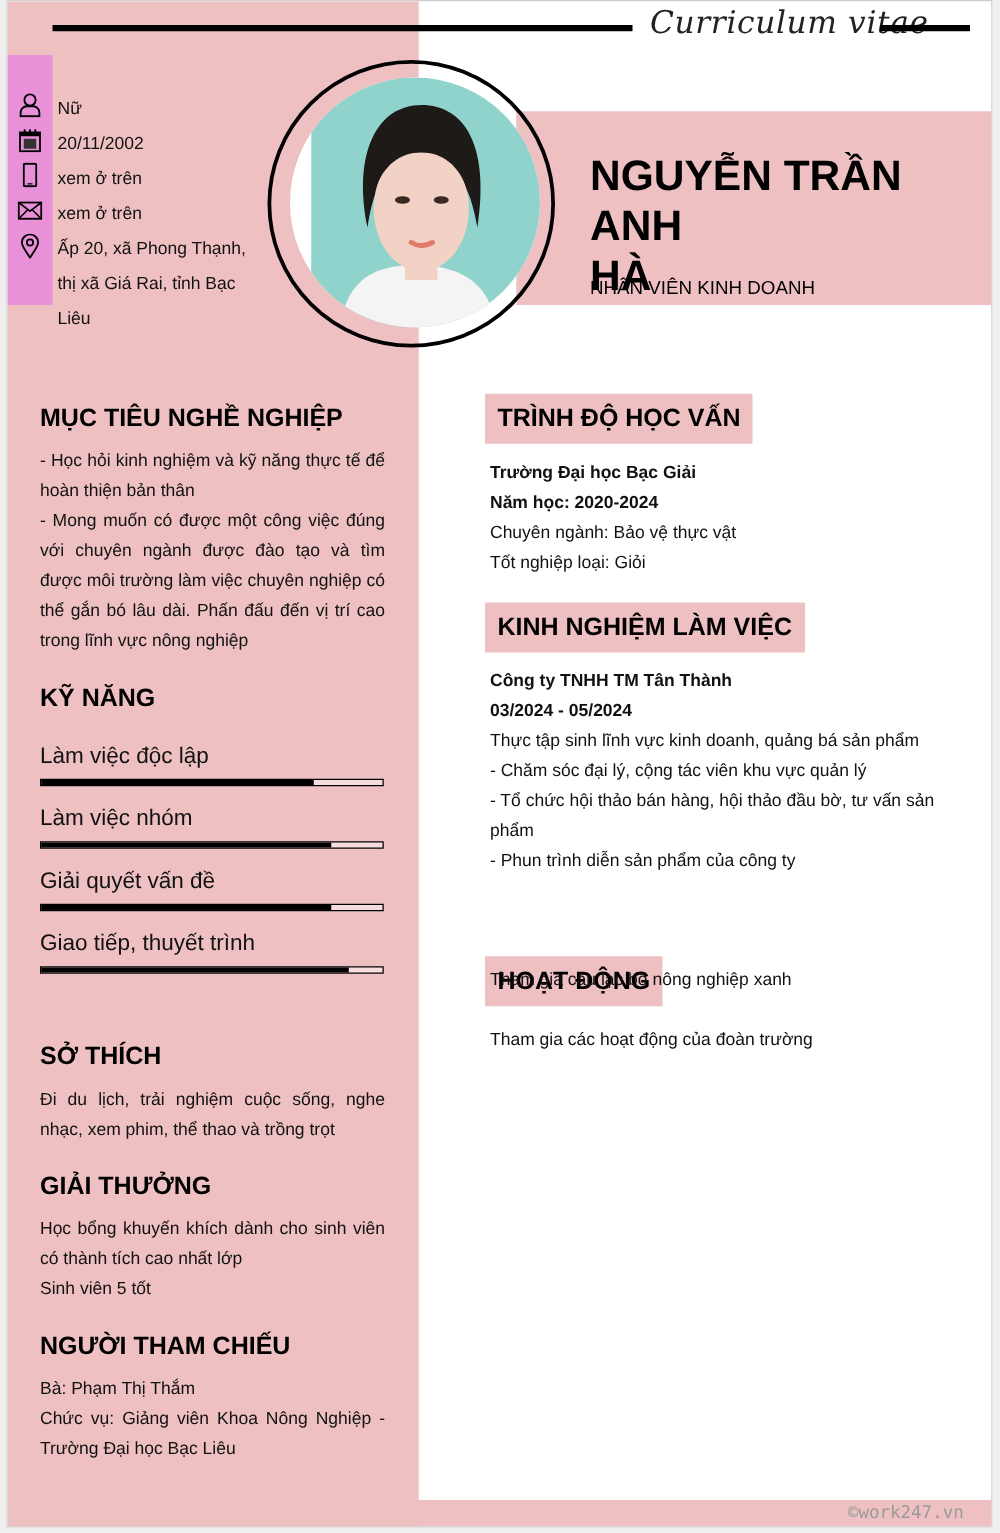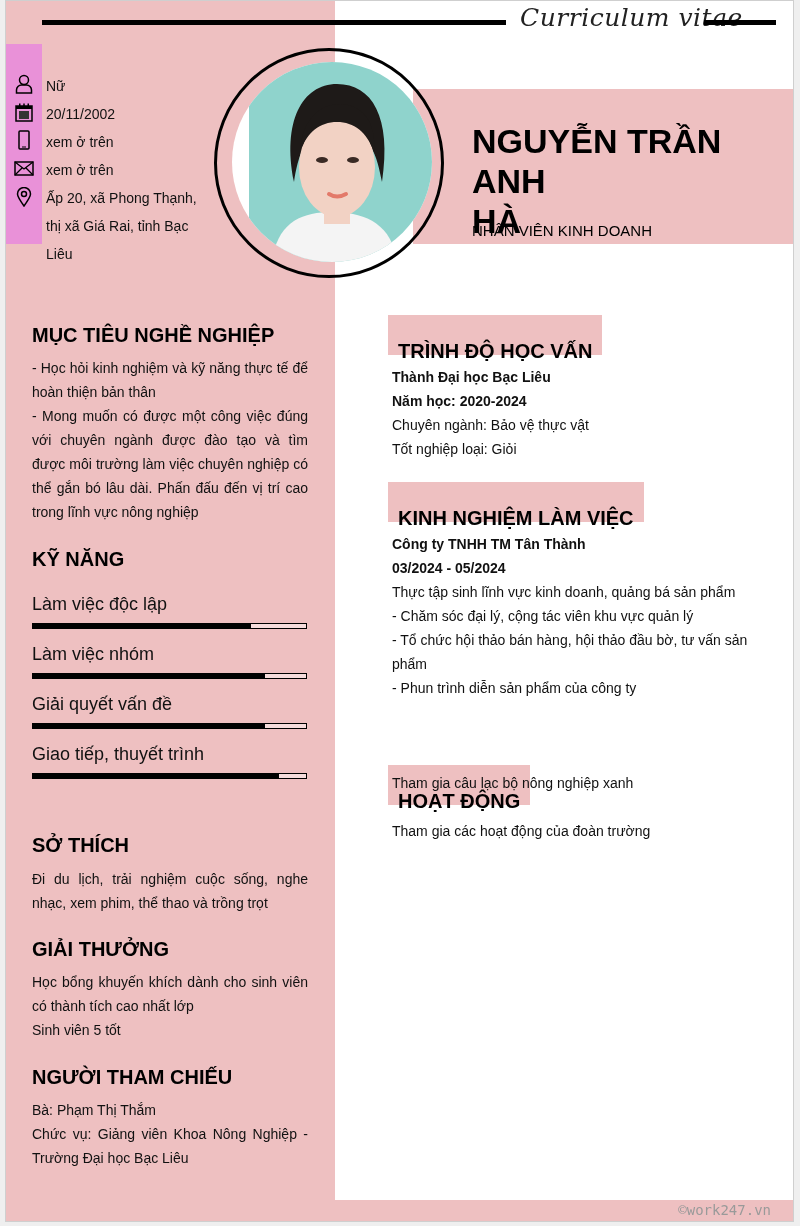--- a/index.html
+++ b/index.html
@@ -26,21 +26,21 @@
 
   .name { position: absolute; left: 466px; top: 120px; width: 320px; font-size: 34px; font-weight: bold; line-height: 40px; color: #000; }
   .role { position: absolute; left: 466px; top: 221px; font-size: 15px; color: #000000; }
 
   .lsec-title { position: absolute; left: 26px; font-size: 20px; font-weight: bold; color: #000; }
   .ltext { position: absolute; left: 26px; width: 276px; font-size: 14px; line-height: 24px; color: #111; text-align: justify; }
   .skill-label { position: absolute; left: 26px; font-size: 18px; color: #111; }
   .skill-bar { position: absolute; left: 26px; width: 275px; height: 6px; border: 1px solid #000; background: #f6dcdc; }
   .skill-fill { height: 100%; background: #000; }
 
-  .rsec-title { position: absolute; left: 382px; height: 40px; padding: 16px 10px; background: #eec0c1; font-size: 20px; font-weight: bold; line-height: 40px; color: #000; }
+  .rsec-title { position: absolute; left: 382px; height: 40px; padding: 0 10px; background: #eec0c1; font-size: 20px; font-weight: bold; line-height: 40px; color: #000; }
   .rline { position: absolute; left: 386px; font-size: 14px; color: #111; }
   .rline.bold { font-weight: bold; }
 </style>
 </head>
 <body>
 
 <div class="page">
   <div class="left-col"></div>
   <div class="bottom-strip"></div>
   <div class="watermark">©work247.vn</div>
@@ -152,21 +152,21 @@
     <div>Sinh viên 5 tốt</div>
   </div>
 
   <div class="lsec-title" style="top:1065px">NGƯỜI THAM CHIẾU</div>
   <div class="ltext" style="top:1097px">
     <div>Bà: Phạm Thị Thắm</div>
     <div>Chức vụ: Giảng viên Khoa Nông Nghiệp - Trường Đại học Bạc Liêu</div>
   </div>
 
   <div class="rsec-title" style="top:314px">TRÌNH ĐỘ HỌC VẤN</div>
-  <div class="rline bold" style="top:368px">Thành Đại học Bạc Liêu</div>
+  <div class="rline bold" style="top:368px">Trường Đại học Bạc Giải</div>
   <div class="rline bold" style="top:392px">Năm học: 2020-2024</div>
   <div class="rline" style="top:416px">Chuyên ngành: Bảo vệ thực vật</div>
   <div class="rline" style="top:440px">Tốt nghiệp loại: Giỏi</div>
 
   <div class="rsec-title" style="top:481px">KINH NGHIỆM LÀM VIỆC</div>
   <div class="rline bold" style="top:535px">Công ty TNHH TM Tân Thành</div>
   <div class="rline bold" style="top:559px">03/2024 - 05/2024</div>
   <div class="rline" style="top:607px">- Chăm sóc đại lý, cộng tác viên khu vực quản lý</div>
   <div class="rline" style="top:583px">Thực tập sinh lĩnh vực kinh doanh, quảng bá sản phẩm</div>
   <div class="rline" style="top:631px">- Tổ chức hội thảo bán hàng, hội thảo đầu bờ, tư vấn sản</div>

